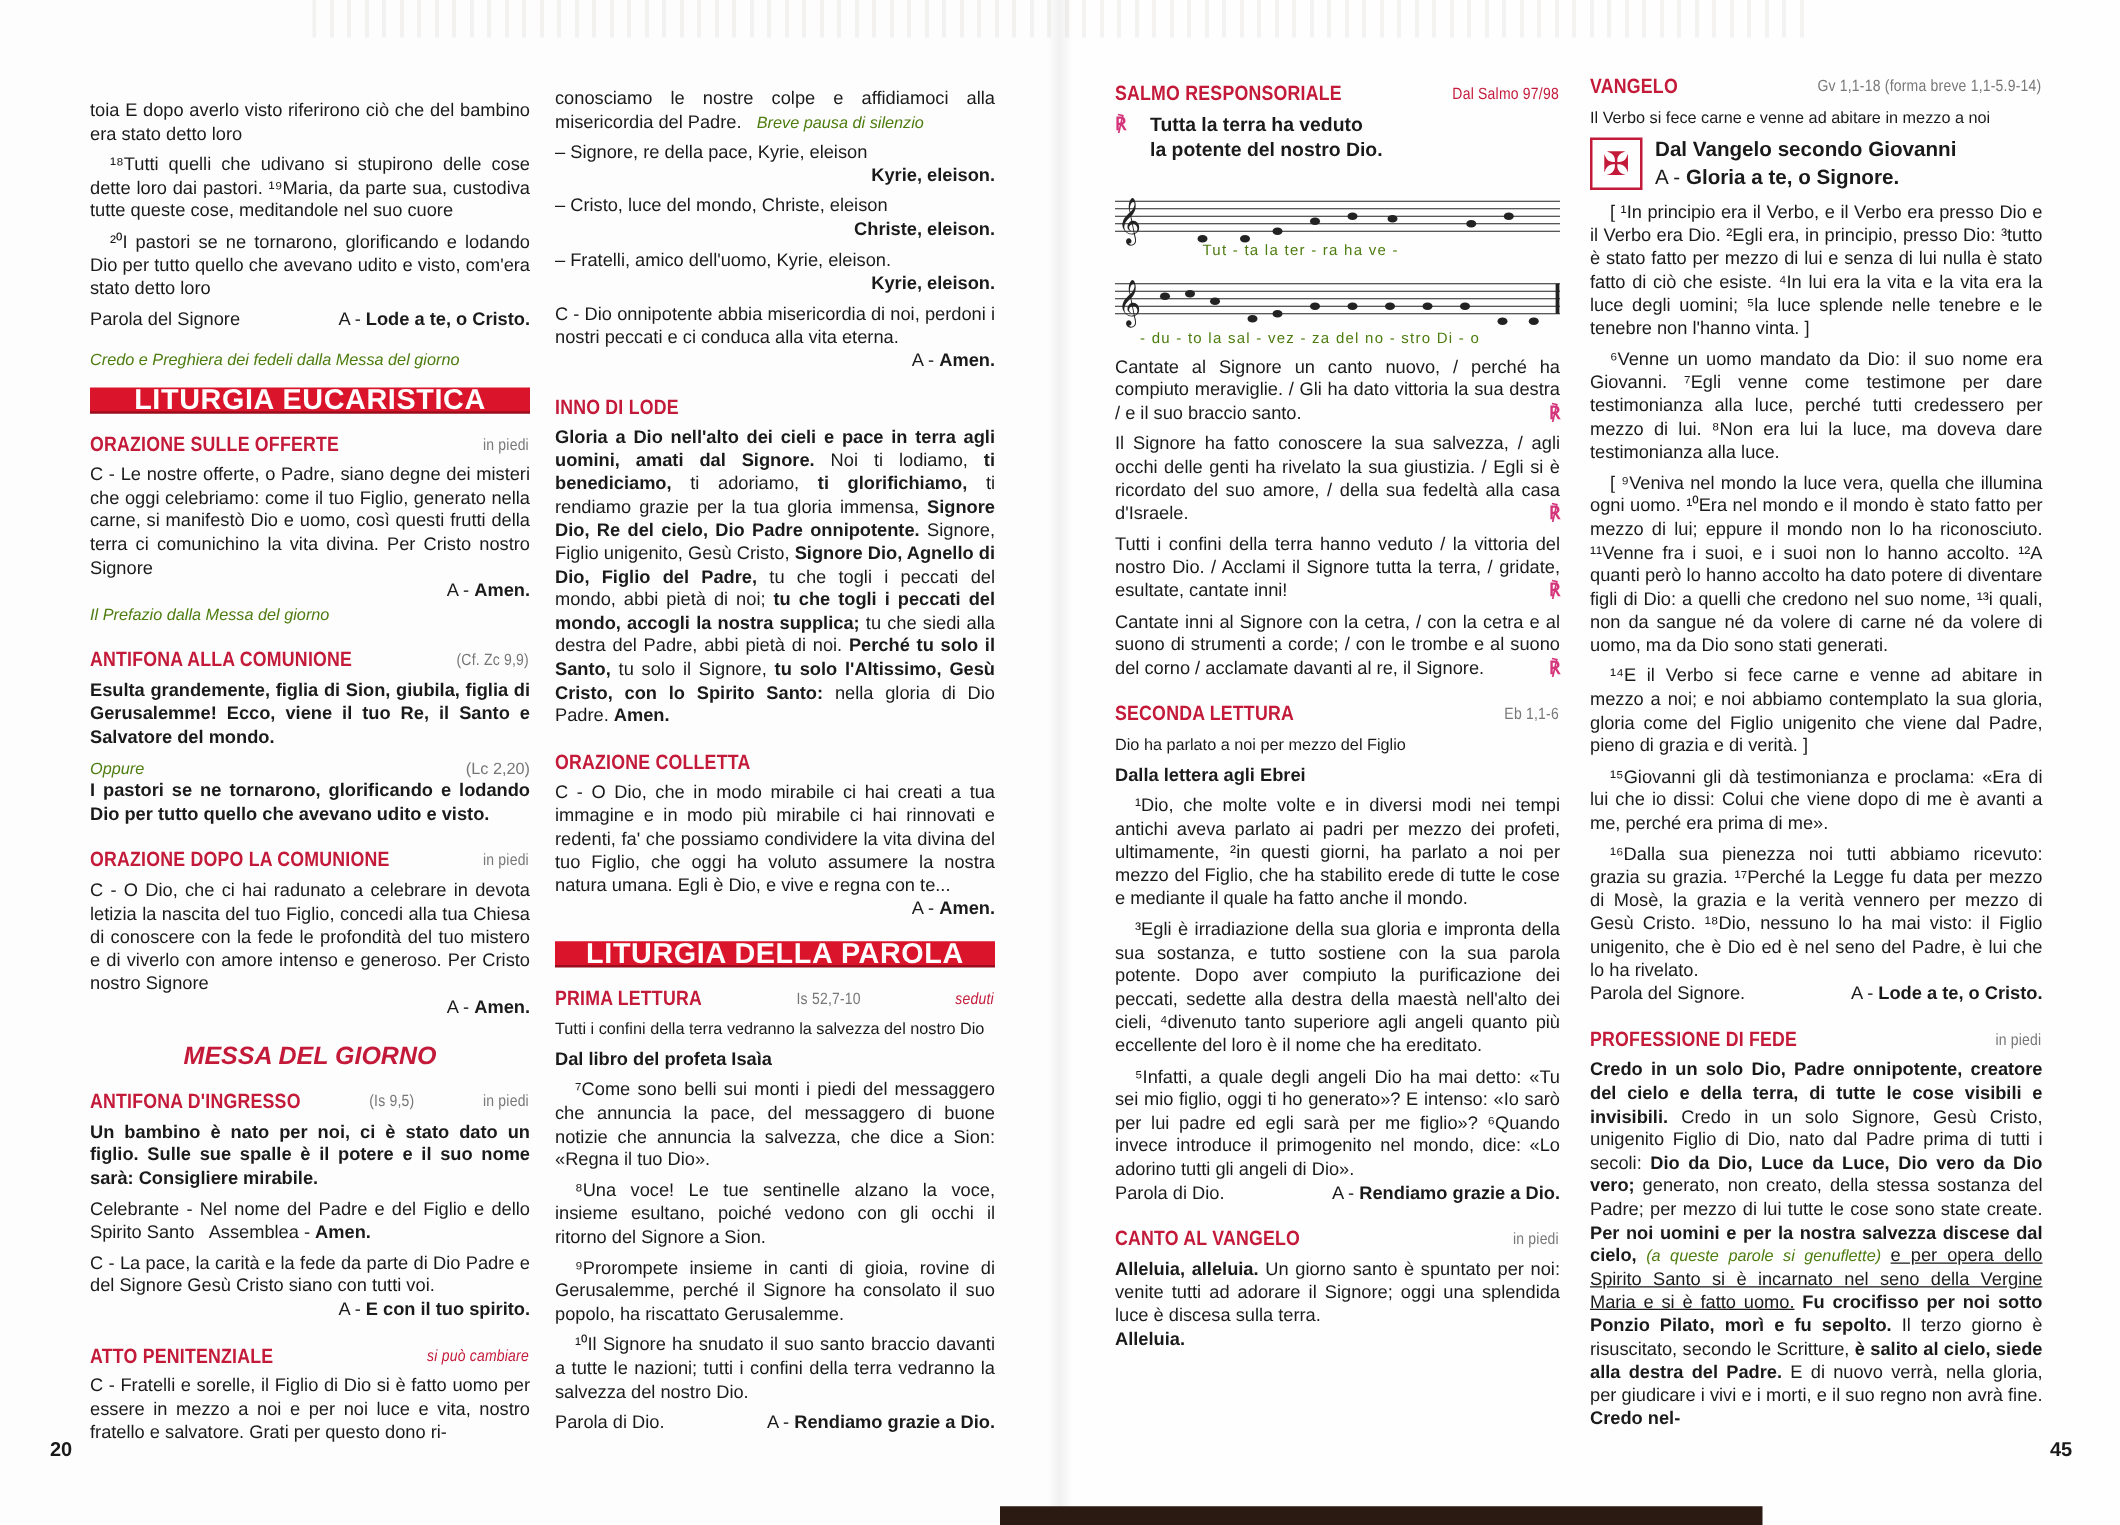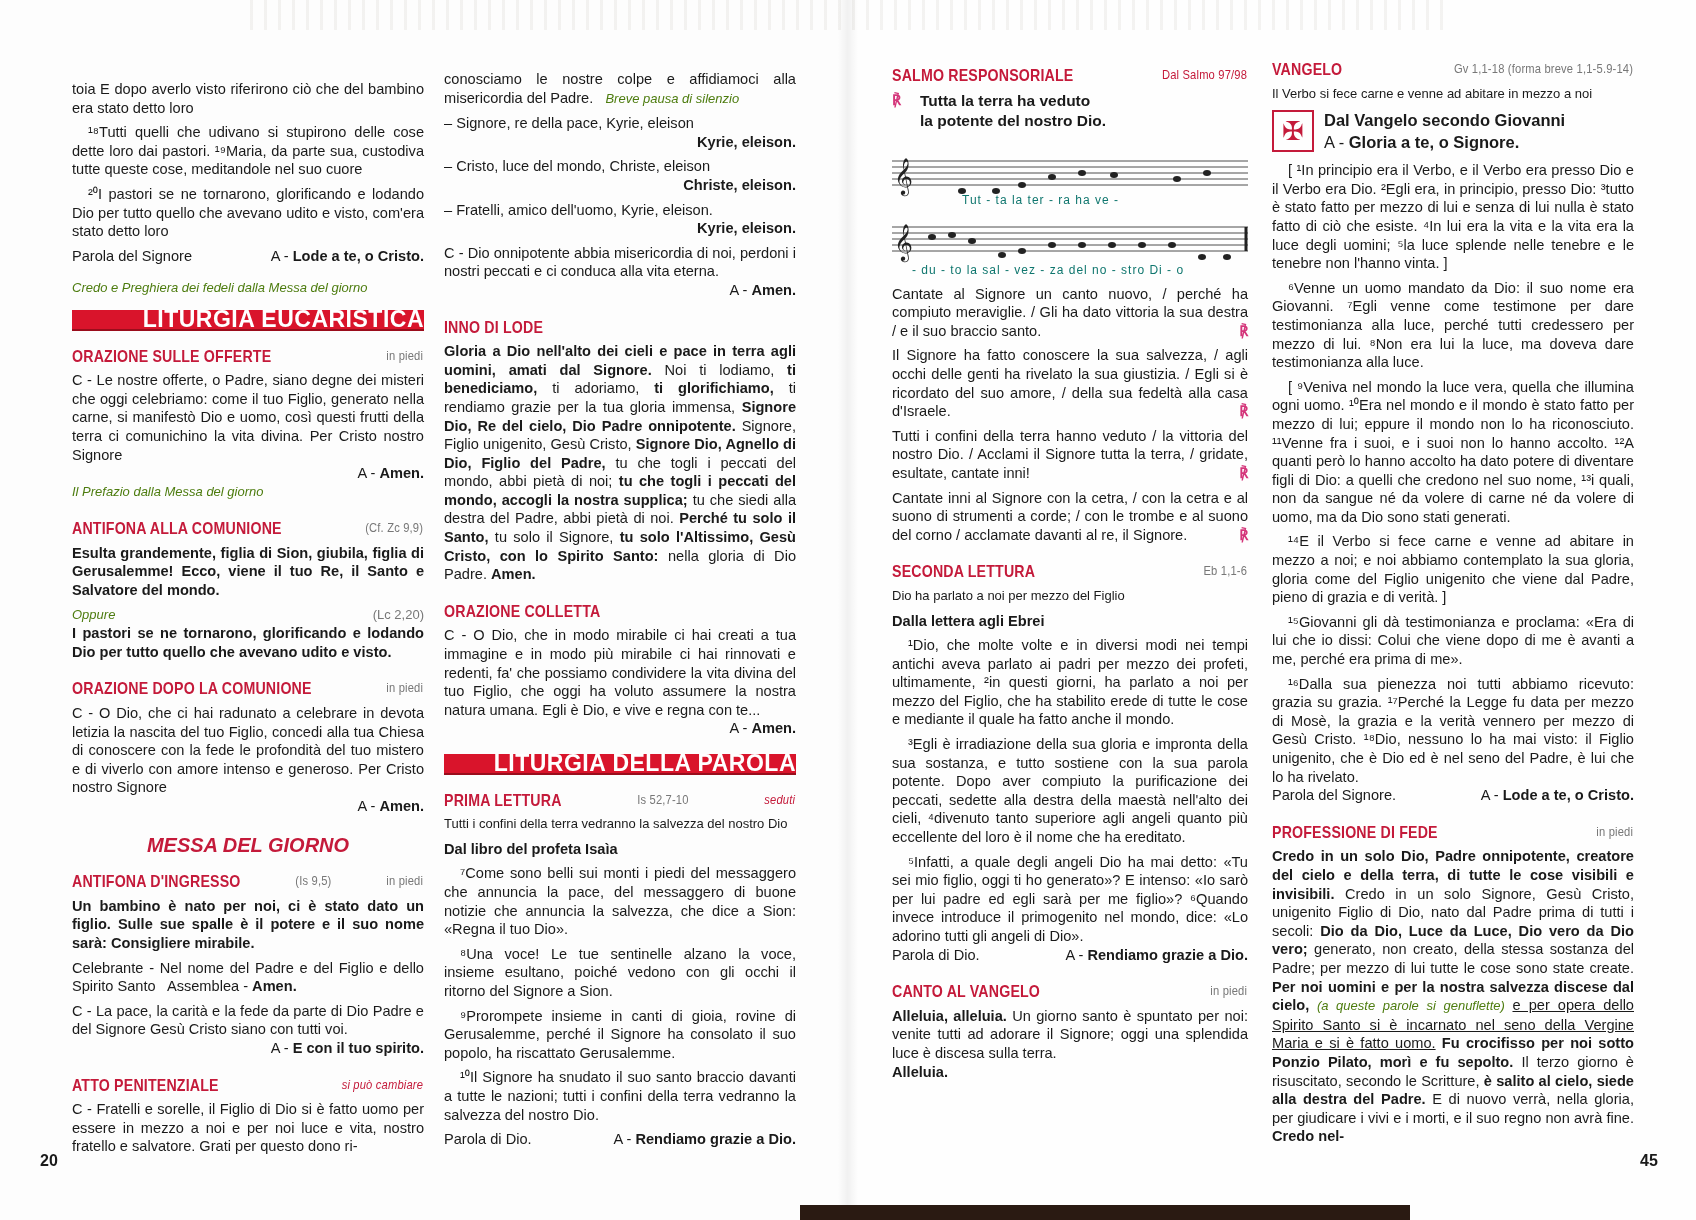--- a/index.html
+++ b/index.html
@@ -21,31 +21,31 @@
   p { margin:0 0 6px 0; text-align:justify; }
   .b { font-weight:bold; }
   .it { }
   .pink { color:#d4357a; }
   .rubric { color:#4d7c0f; font-style:italic; font-size:13px; }
   .head { font-family:"Liberation Sans", sans-serif; font-weight:bold; color:#c41a3a;
           font-size:16.5px; letter-spacing:0.2px; transform:scaleX(0.86); transform-origin:left;
           display:flex; justify-content:space-between; width:116%; margin:18px 0 6px 0; }
   .head .ref { font-weight:normal; color:#777; font-size:13px; }
   .head .ref.red-ref { color:#c41a3a; font-style:italic; }
-  .banner { background:#d9142b; color:#fff; font-weight:bold; font-size:23px; text-align:right;
+  .banner { background:#d9142b; color:#fff; font-weight:bold; font-size:23px; text-align:center;
             padding:0 0; margin:12px 0 6px 0; letter-spacing:0.5px;
             box-shadow:0 2px 0 #9a0d1c; }
   .center-title { text-align:center; color:#c41a3a; font-weight:bold; font-style:italic; font-size:20px; margin:20px 0 10px 0; }
   .resp-line { display:flex; justify-content:space-between; }
   .right-resp { text-align:right; }
   .indent { text-indent:16px; }
   .resp-mark { color:#d4357a; font-weight:bold; float:right; }
   .staff { position:relative; height:140px; margin:10px 0 4px 0; }
   .staff svg { width:100%; height:100%; }
-  .lyrics { font-size:12px; color:#0f766e; letter-spacing:1px; }
+  .lyrics { font-size:12px; color:#4d7c0f; letter-spacing:1px; }
   .cross-box { width:38px; height:38px; border:2px solid #c41a3a; color:#c41a3a; display:flex; align-items:center; justify-content:center; font-size:26px; margin-right:10px; flex:none; }
   .gospel-head { display:flex; align-items:center; margin:6px 0 8px 0; }
   .gospel-head .t { font-weight:bold; font-size:16.5px; line-height:22px; }
   .underline { text-decoration:underline; }
   .pagenum { position:absolute; font-size:16px; font-weight:bold; }
   .pn-left { left:40px; top:1152px; }
   .pn-right { left:1640px; top:1152px; }
   .small { font-size:13px; }
 </style>
 </head>

